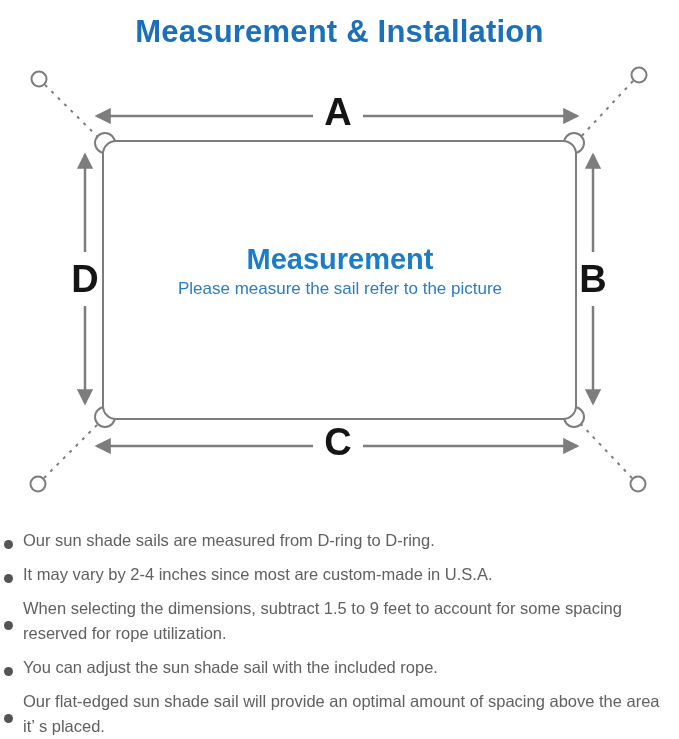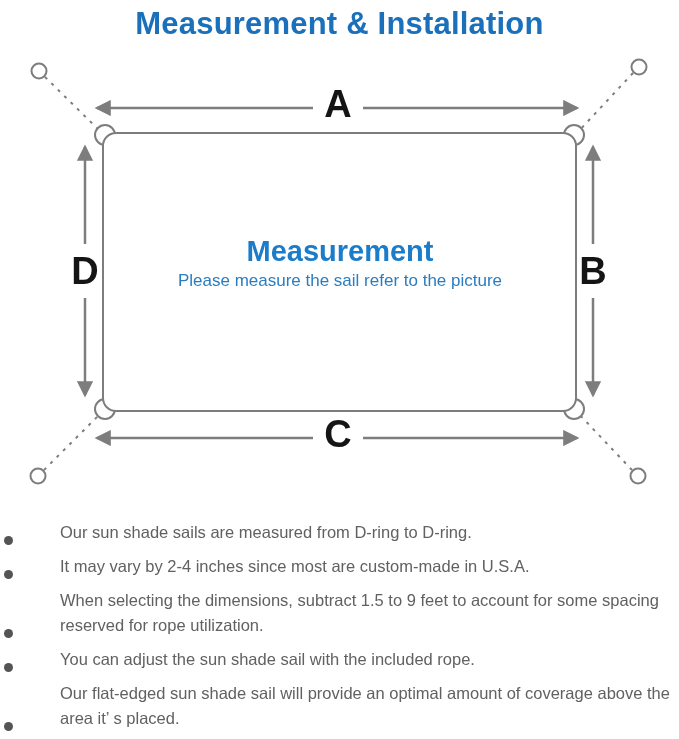--- a/index.html
+++ b/index.html
@@ -3,21 +3,21 @@
 <meta charset="utf-8">
 <style>
   html,body{margin:0;padding:0;background:#ffffff;width:679px;}
   body{font-family:"Liberation Sans","DejaVu Sans",sans-serif;color:#616161;}
   .page{width:679px;height:739px;overflow:hidden;background:#fff;}
   .title{
     text-align:center;
     font-size:31px;
     font-weight:700;
     color:#1a70ba;
-    padding-top:4px;
+    padding-top:12px;
     letter-spacing:0.2px;
     height:42px;
     line-height:40px;
   }
   .diagram-wrap{width:679px;height:460px;}
   svg text.dim-label{
     font-family:"Liberation Sans","DejaVu Sans",sans-serif;
     font-size:38px;font-weight:700;fill:#151515;
   }
   svg text.center-heading{
@@ -27,23 +27,22 @@
   svg text.center-sub{
     font-family:"Liberation Sans","DejaVu Sans",sans-serif;
     font-size:17px;fill:#2a7dc0;
   }
   .notes{
     margin-top:14px;
     padding:0 8px 0 2px;
   }
   .note-item{
     display:flex;
-    align-items:flex-end;
+    align-items:center;
     margin-bottom:9px;
-    gap:37px;
   }
   .note-dot{
     width:9px;height:9px;border-radius:50%;
     background:#545454;flex-shrink:0;
     margin:8px 10px 0 2px;
   }
   .note-text{
     font-size:16.5px;
     line-height:25px;
     color:#616161;
@@ -116,17 +115,17 @@
     <div class="note-item">
       <span class="note-dot"></span>
       <span class="note-text">When selecting the dimensions, subtract 1.5 to 9 feet to account for some spacing reserved for rope utilization.</span>
     </div>
     <div class="note-item">
       <span class="note-dot"></span>
       <span class="note-text">You can adjust the sun shade sail with the included rope.</span>
     </div>
     <div class="note-item">
       <span class="note-dot"></span>
-      <span class="note-text">Our flat-edged sun shade sail will provide an optimal amount of coverage above the area it’ s placed.</span>
+      <span class="note-text">Our flat-edged sun shade sail will provide an optimal amount of spacing above the area it’ s placed.</span>
     </div>
   </div>
 
 </div>
 
 </body></html>

